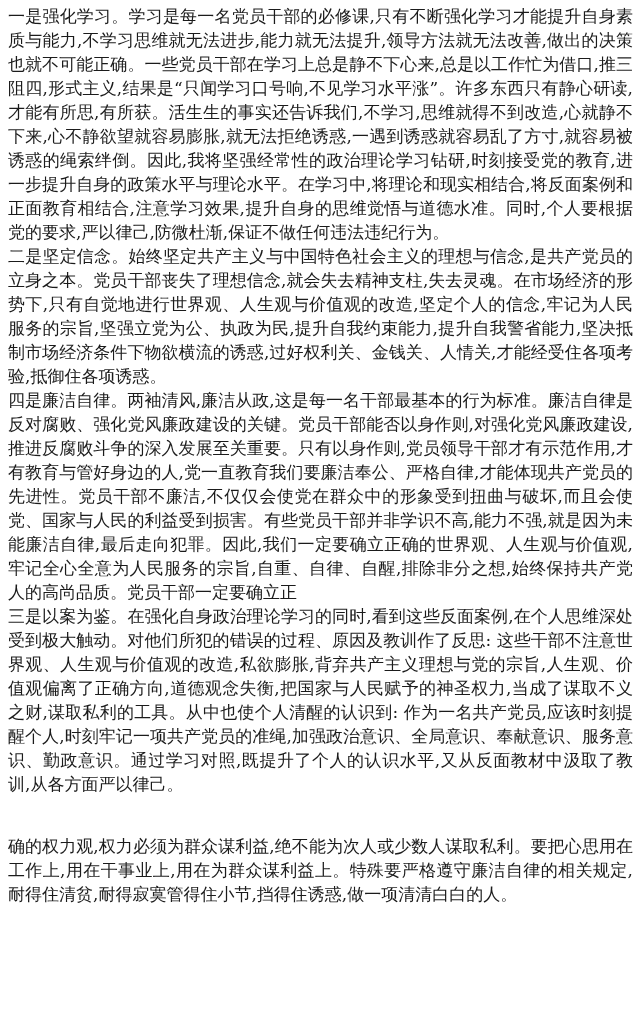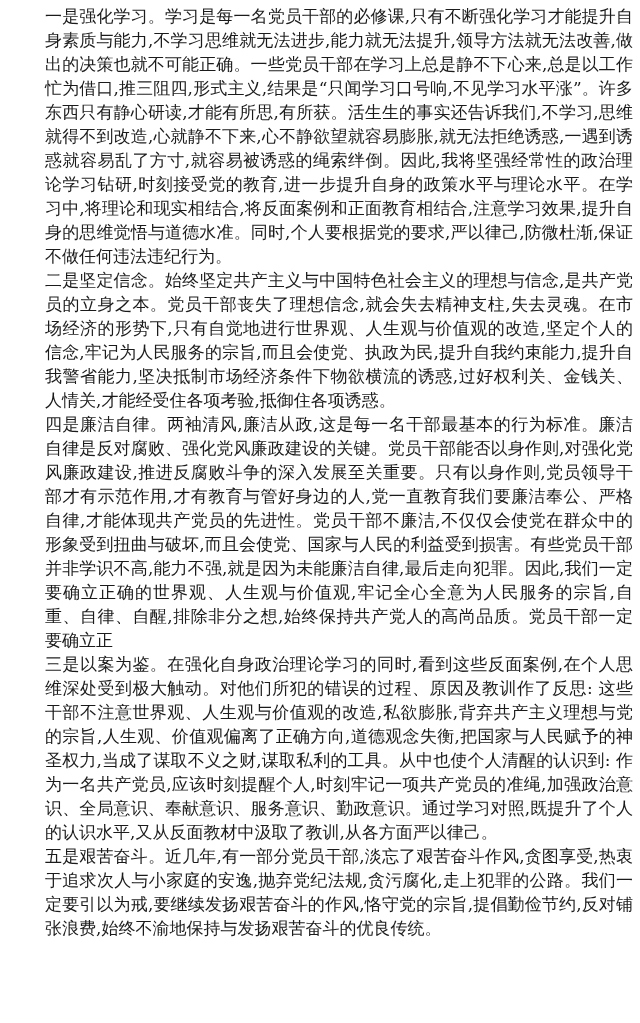--- a/index.html
+++ b/index.html
@@ -8,36 +8,35 @@
   }
   body {
     width: 640px;
     height: 1023px;
     background: #ffffff;
     overflow: hidden;
     font-family: "DejaVu Serif", "Liberation Serif", serif;
   }
   .doc-page {
     padding: 4px 7px 0 8px;
-    margin-left: 37px;
   }
   .doc-paragraph {
     margin: 0;
     font-size: 17px;
     line-height: 24px;
     color: #1b1b1b;
     text-align: justify;
     text-justify: inter-ideograph;
   }
   .doc-paragraph.gap-before {
     margin-top: 38px;
   }
 </style>
 </head>
 <body>
 
 <div class="doc-page">
   <p class="doc-paragraph">一是强化学习。学习是每一名党员干部的必修课,只有不断强化学习才能提升自身素质与能力,不学习思维就无法进步,能力就无法提升,领导方法就无法改善,做出的决策也就不可能正确。一些党员干部在学习上总是静不下心来,总是以工作忙为借口,推三阻四,形式主义,结果是“只闻学习口号响,不见学习水平涨”。许多东西只有静心研读,才能有所思,有所获。活生生的事实还告诉我们,不学习,思维就得不到改造,心就静不下来,心不静欲望就容易膨胀,就无法拒绝诱惑,一遇到诱惑就容易乱了方寸,就容易被诱惑的绳索绊倒。因此,我将坚强经常性的政治理论学习钻研,时刻接受党的教育,进一步提升自身的政策水平与理论水平。在学习中,将理论和现实相结合,将反面案例和正面教育相结合,注意学习效果,提升自身的思维觉悟与道德水准。同时,个人要根据党的要求,严以律己,防微杜渐,保证不做任何违法违纪行为。</p>
-  <p class="doc-paragraph">二是坚定信念。始终坚定共产主义与中国特色社会主义的理想与信念,是共产党员的立身之本。党员干部丧失了理想信念,就会失去精神支柱,失去灵魂。在市场经济的形势下,只有自觉地进行世界观、人生观与价值观的改造,坚定个人的信念,牢记为人民服务的宗旨,而且会使党、执政为民,提升自我约束能力,提升自我警省能力,坚决抵制市场经济条件下物欲横流的诱惑,过好权利关、金钱关、人情关,才能经受住各项考验,抵御住各项诱惑。</p>
+  <p class="doc-paragraph">二是坚定信念。始终坚定共产主义与中国特色社会主义的理想与信念,是共产党员的立身之本。党员干部丧失了理想信念,就会失去精神支柱,失去灵魂。在市场经济的形势下,只有自觉地进行世界观、人生观与价值观的改造,坚定个人的信念,牢记为人民服务的宗旨,坚强立党为公、执政为民,提升自我约束能力,提升自我警省能力,坚决抵制市场经济条件下物欲横流的诱惑,过好权利关、金钱关、人情关,才能经受住各项考验,抵御住各项诱惑。</p>
   <p class="doc-paragraph">四是廉洁自律。两袖清风,廉洁从政,这是每一名干部最基本的行为标准。廉洁自律是反对腐败、强化党风廉政建设的关键。党员干部能否以身作则,对强化党风廉政建设,推进反腐败斗争的深入发展至关重要。只有以身作则,党员领导干部才有示范作用,才有教育与管好身边的人,党一直教育我们要廉洁奉公、严格自律,才能体现共产党员的先进性。党员干部不廉洁,不仅仅会使党在群众中的形象受到扭曲与破坏,而且会使党、国家与人民的利益受到损害。有些党员干部并非学识不高,能力不强,就是因为未能廉洁自律,最后走向犯罪。因此,我们一定要确立正确的世界观、人生观与价值观,牢记全心全意为人民服务的宗旨,自重、自律、自醒,排除非分之想,始终保持共产党人的高尚品质。党员干部一定要确立正</p>
   <p class="doc-paragraph">三是以案为鉴。在强化自身政治理论学习的同时,看到这些反面案例,在个人思维深处受到极大触动。对他们所犯的错误的过程、原因及教训作了反思: 这些干部不注意世界观、人生观与价值观的改造,私欲膨胀,背弃共产主义理想与党的宗旨,人生观、价值观偏离了正确方向,道德观念失衡,把国家与人民赋予的神圣权力,当成了谋取不义之财,谋取私利的工具。从中也使个人清醒的认识到: 作为一名共产党员,应该时刻提醒个人,时刻牢记一项共产党员的准绳,加强政治意识、全局意识、奉献意识、服务意识、勤政意识。通过学习对照,既提升了个人的认识水平,又从反面教材中汲取了教训,从各方面严以律己。</p>
-  <p class="doc-paragraph">五是艰苦奋斗。近几年,有一部分党员干部,淡忘了艰苦奋斗作风,贪图享受,热衷于追求次人与小家庭的安逸,抛弃党纪法规,贪污腐化,走上犯罪的公路。我们一定要引以为戒,要继续发扬艰苦奋斗的作风,恪守党的宗旨,提倡勤俭节约,反对铺张浪费,始终不渝地保持与发扬艰苦奋斗的优良传统。</p>
+  <p class="doc-paragraph gap-before">确的权力观,权力必须为群众谋利益,绝不能为次人或少数人谋取私利。要把心思用在工作上,用在干事业上,用在为群众谋利益上。特殊要严格遵守廉洁自律的相关规定,耐得住清贫,耐得寂寞管得住小节,挡得住诱惑,做一项清清白白的人。</p>
 </div>
 
 </body></html>

